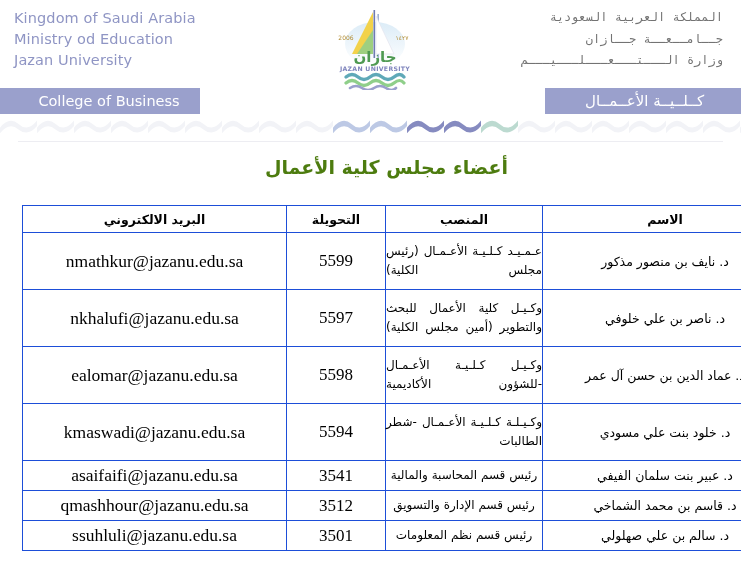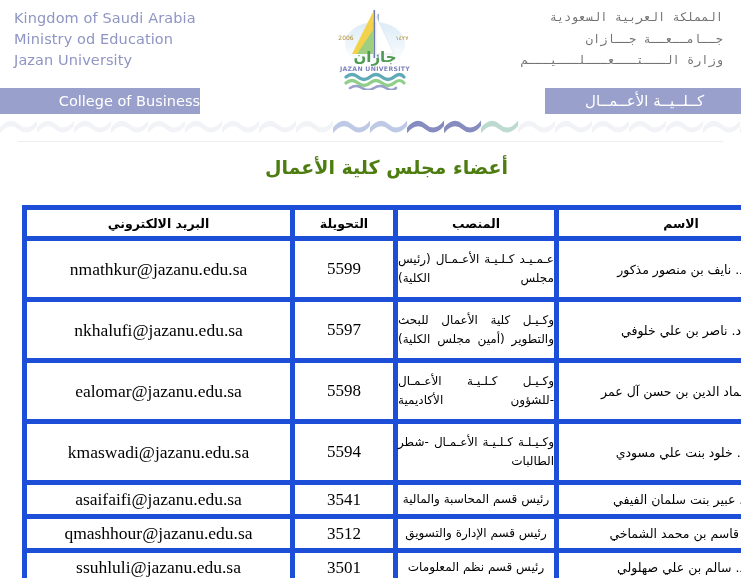--- a/index.html
+++ b/index.html
@@ -72,21 +72,21 @@
     background: #9aa0cc;
     color: #ffffff;
     display: flex;
     align-items: center;
     box-sizing: border-box;
   }
   #badge-en {
     left: 0;
     top: 88px;
     width: 200px;
-    justify-content: flex-end;
+    justify-content: center;
     padding-left: 18px;
     direction: ltr;
   }
   #badge-en span {
     font-family: "DejaVu Sans", "Liberation Sans", sans-serif;
     font-size: 14.5px;
     white-space: nowrap;
   }
   #badge-ar {
     right: 0;
@@ -139,21 +139,21 @@
     position: absolute;
     left: 22px;
     top: 205px;
     width: 697px;
     border-collapse: collapse;
     direction: rtl;
     table-layout: fixed;
   }
   #board-table th,
   #board-table td {
-    border: 5px solid #1d4ed8;
+    border: 1px solid #1d4ed8;
     padding: 0;
     vertical-align: middle;
   }
   #board-table th {
     height: 26px;
     font-family: "DejaVu Sans", "Liberation Sans", sans-serif;
     font-size: 12.5px;
     font-weight: bold;
     text-align: center;
     padding: 0 8px;

